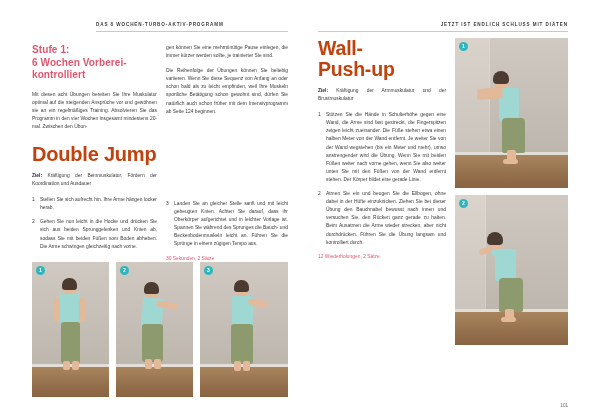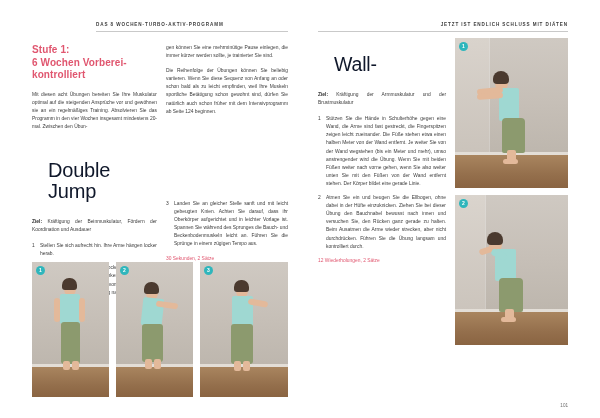--- a/index.html
+++ b/index.html
@@ -61,25 +61,25 @@
 
   h2.section-title {
     margin: 0 0 6px 0;
     font-size: 10px;
     line-height: 12.5px;
     color: #e0566f;
     font-weight: bold;
     letter-spacing: 0.1px;
   }
   h1.big-title {
-    margin: 16px;
+    margin: 0;
     font-size: 20px;
     line-height: 21px;
-    color: #0f172a;
-    font-weight: normal;
+    color: #c2410c;
+    font-weight: bold;
     letter-spacing: -0.2px;
   }
   h1.big-title.wall {
     font-size: 19.5px;
     line-height: 21px;
   }
   p.body {
     margin: 0 0 7px 0;
     font-size: 4.9px;
     line-height: 8.1px;
@@ -242,20 +242,21 @@
   <div class="col" style="left:166px; top:200px; width:122px;">
     <ol class="steps">
       <li><span class="num">3</span><span>Landen Sie an gleicher Stelle sanft und mit leicht gebeugten Knien. Achten Sie darauf, dass ihr Oberkörper aufgerichtet und in leichter Vorlage ist. Spannen Sie während des Sprunges die Bauch- und Beckenbodenmuskeln leicht an. Führen Sie die Sprünge in einem zügigen Tempo aus.</span></li>
     </ol>
     <div class="reps">30 Sekunden, 2 Sätze</div>
   </div>
 
   <div class="col col3">
     <h1 class="big-title wall">
       <span>Wall-</span><br>
+      <span>Push-up</span>
     </h1>
     <div class="goal">
       <b>Ziel:</b>
       <span>Kräftigung der Armmuskulatur und der Brustmuskulatur</span>
     </div>
     <ol class="steps">
       <li><span class="num">1</span><span>Stützen Sie die Hände in Schulterhöhe gegen eine Wand, die Arme sind fast gestreckt, die Fingerspitzen zeigen leicht zueinander. Die Füße stehen etwa einen halben Meter von der Wand entfernt. Je weiter Sie von der Wand wegstehen (bis ein Meter und mehr), umso anstrengender wird die Übung. Wenn Sie mit beiden Füßen weiter nach vorne gehen, wenn Sie also weiter unten Sie mit den Füßen von der Wand entfernt stehen. Der Körper bildet eine gerade Linie.</span></li>
       <li><span class="num">2</span><span>Atmen Sie ein und beugen Sie die Ellbogen, ohne dabei in der Hüfte einzuknicken. Ziehen Sie bei dieser Übung den Bauchnabel bewusst nach innen und versuchen Sie, den Rücken ganz gerade zu halten. Beim Ausatmen die Arme wieder strecken, aber nicht durchdrücken. Führen Sie die Übung langsam und kontrolliert durch.</span></li>
     </ol>
     <div class="reps">12 Wiederholungen, 2 Sätze</div>

